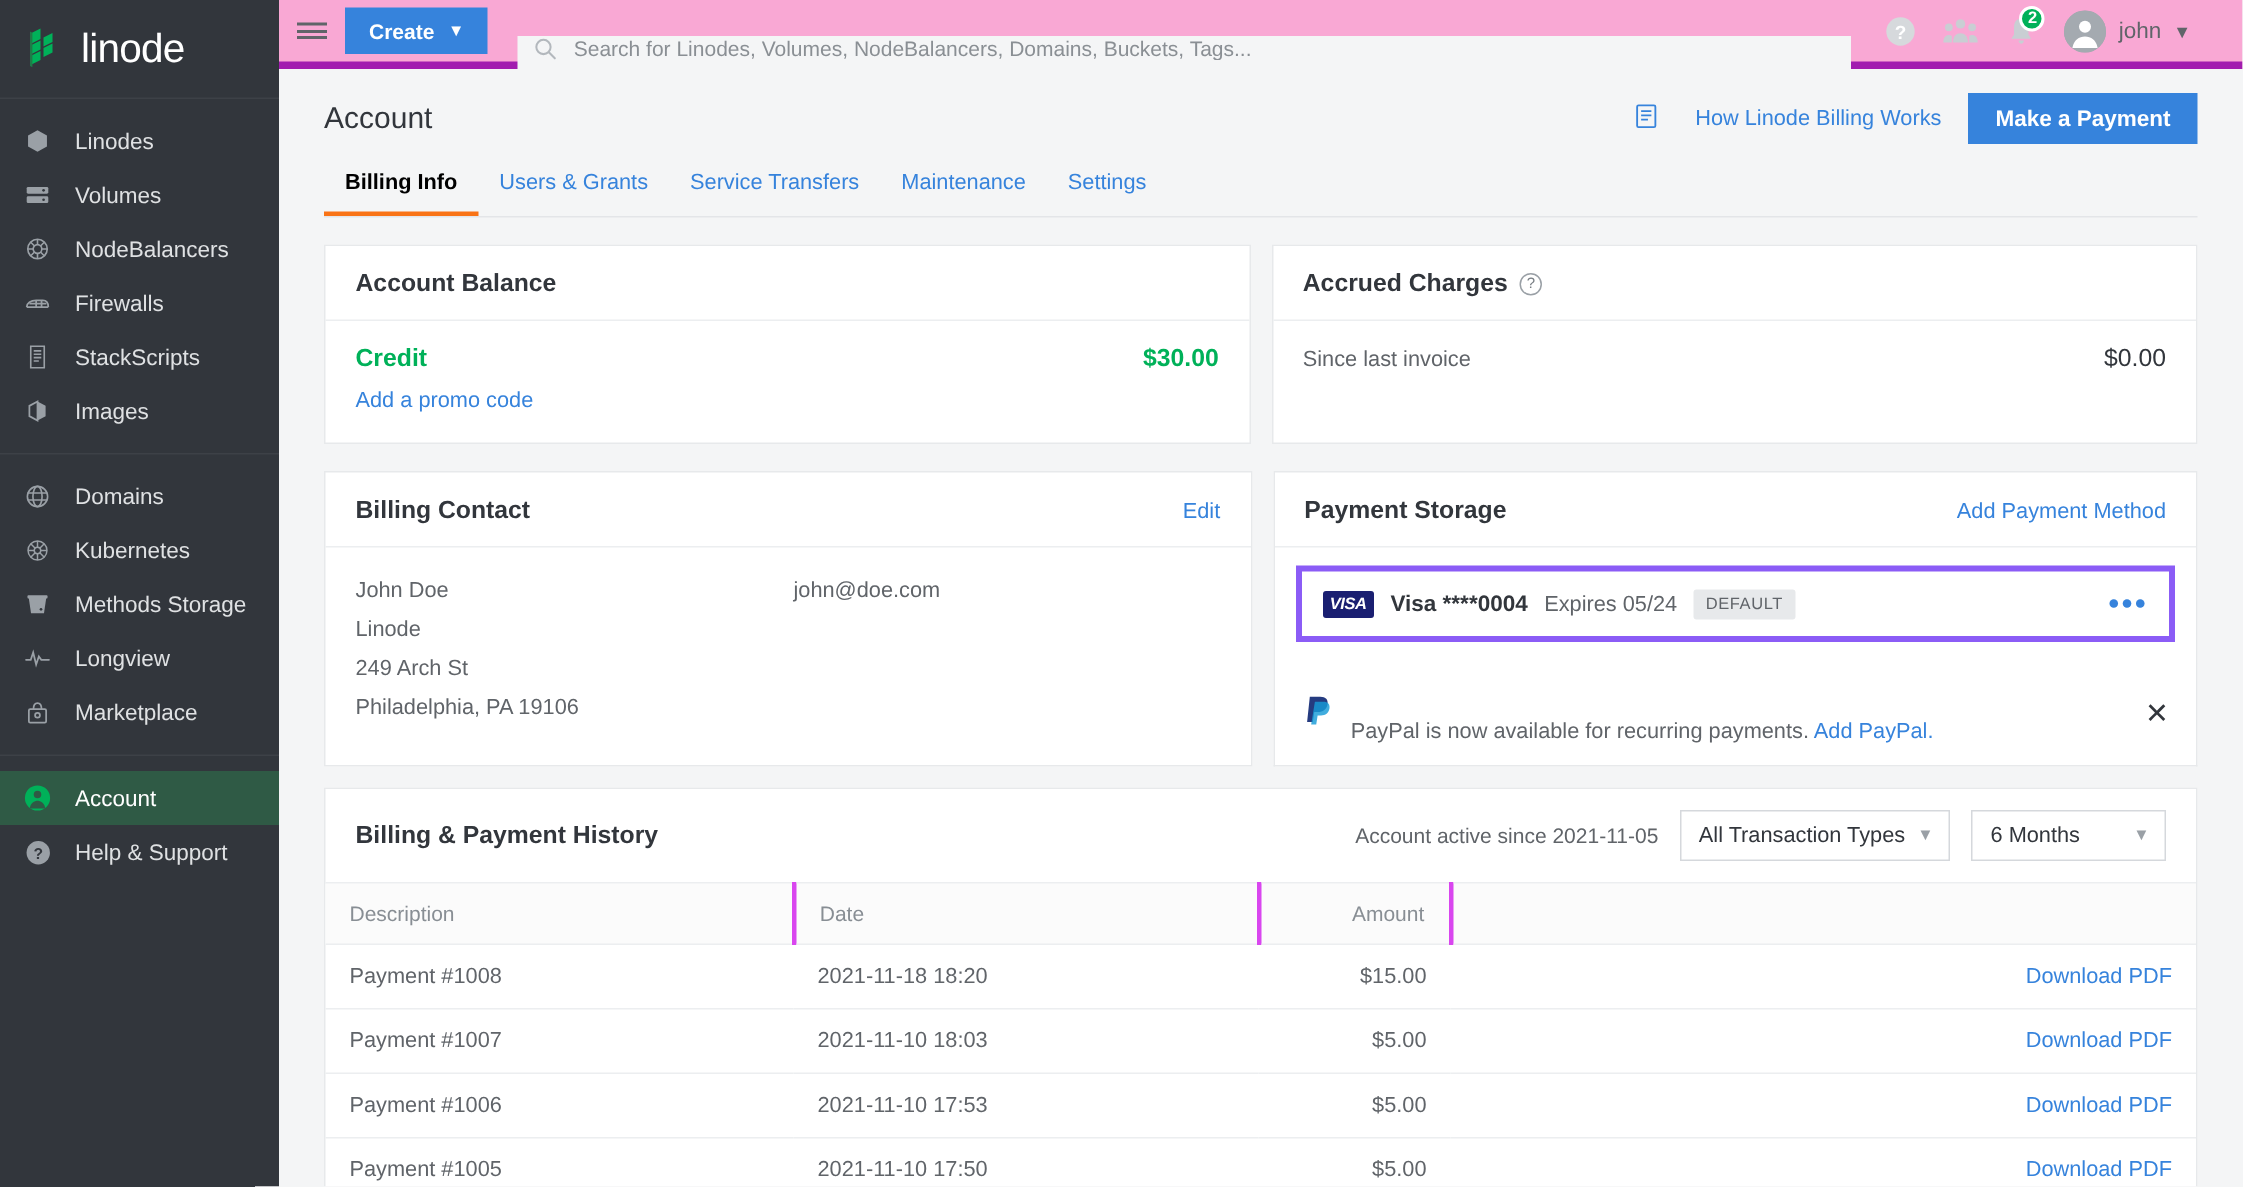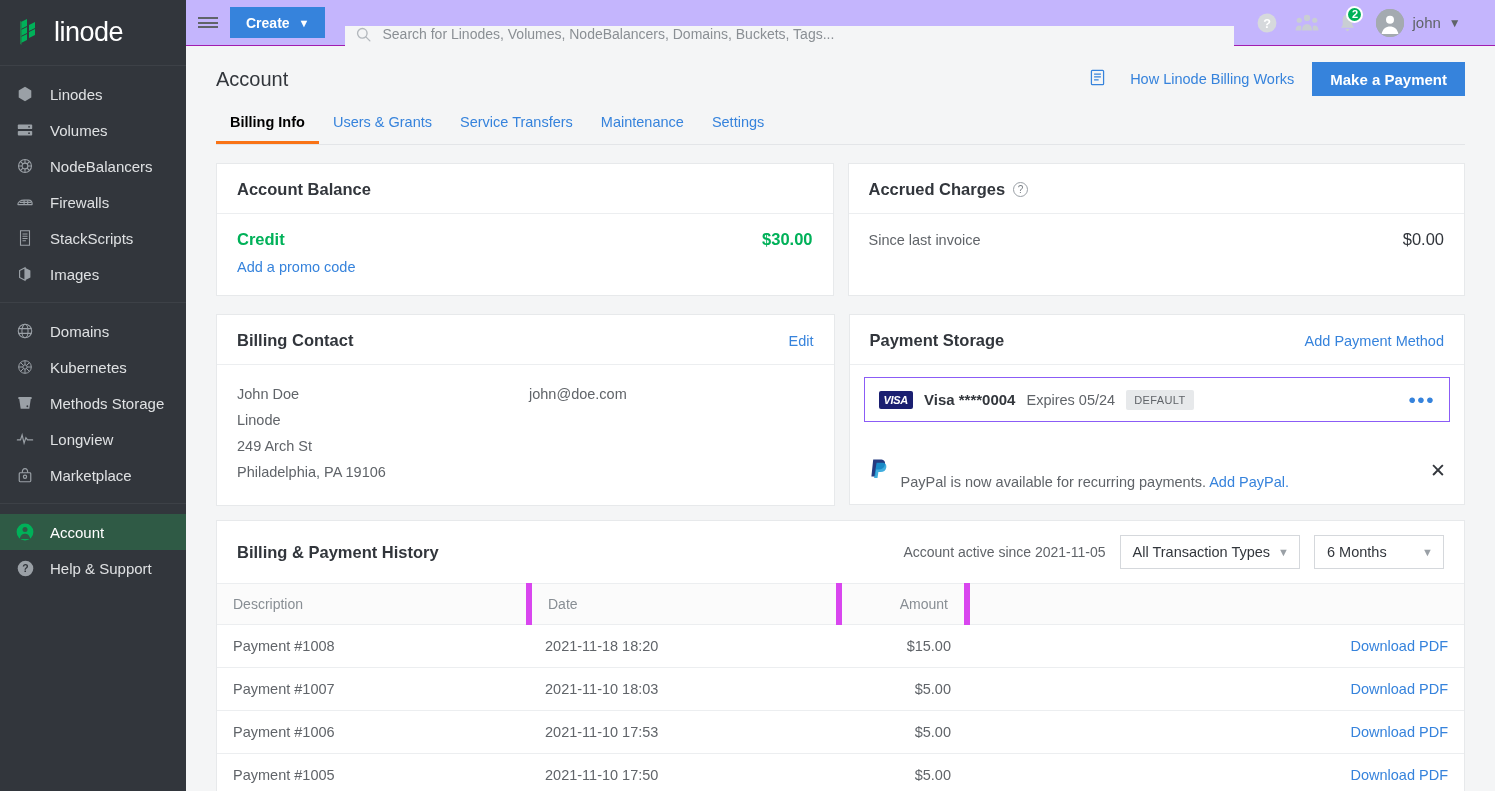--- a/index.html
+++ b/index.html
@@ -34,22 +34,22 @@
   }
   .nav-item .ico { width: 22px; height: 22px; display:flex; align-items:center; justify-content:center; flex: 0 0 22px; }
   .nav-item .ico svg { display:block; }
   .nav-item.active { background: #2f5a45; }
   .nav-item.active .lbl { color: #ffffff; }
 
   
   .main { flex: 1; height: 791px; display: flex; flex-direction: column; background: #f4f5f6; }
 
   .topbar {
-    height: 46px; background: #c4b5fd; display: flex; align-items: center;
-    padding: 0 14px 0 0; gap: 0; border-bottom: 1px solid #a21caf;
+    height: 46px; background: #f9a8d4; display: flex; align-items: center;
+    padding: 0 14px 0 0; gap: 0; border-bottom: 5px solid #a21caf;
   }
   .hamburger { width: 44px; height: 46px; display: flex; align-items: center; justify-content: center; cursor: pointer; }
   .hamburger span { display:block; width:20px; height:2px; background:#606469; margin:2.5px 0; }
   .create-btn {
     background: #3683dc; color: #fff; border: none;
     height: 31px; padding: 0 16px; font-size: 14px; font-weight: 600;
     display: flex; align-items: center; gap: 9px; cursor: pointer;
     font-family: "Liberation Sans", sans-serif;
   }
   .create-btn .chev { font-size: 11px; }
@@ -117,21 +117,21 @@
   .promo { margin-top: 10px; font-size: 14.5px; color: #3683dc; cursor: pointer; }
   .acc-row { display: flex; align-items: baseline; }
   .acc-label { font-size: 14.5px; color: #606469; }
   .acc-amount { margin-left: auto; font-size: 16.5px; color: #32363c; }
 
   .contact-grid { display: flex; }
   .contact-col { flex: 0 0 292px; }
   .contact-line { font-size: 14.5px; color: #606469; line-height: 26px; }
 
   .pm-row {
-    border: 1px solid #8b5cf6; display: flex; align-items: center;
+    border: 4px solid #8b5cf6; display: flex; align-items: center;
     padding: 11px 14px; gap: 11px;
   }
   .visa-logo {
     background: #1a1f71; color: #fff; font-size: 11px; font-weight: 700;
     font-style: italic; padding: 3px 5px; letter-spacing: -0.3px; border-radius: 2px;
   }
   .pm-name { font-size: 15px; color: #32363c; font-weight: 700; }
   .pm-exp { font-size: 14.5px; color: #606469; }
   .default-badge {
     background: #e7e9eb; color: #606469; font-size: 11px; letter-spacing: 0.4px;
@@ -158,21 +158,21 @@
     display: flex; align-items: center; padding: 0 10px 0 12px; gap: 8px;
     font-size: 14.5px; color: #32363c; cursor: pointer;
   }
   .select-box.sm { min-width: 130px; }
   .select-box .sc { margin-left: auto; color: #9aa0a6; font-size: 11px; }
 
   table { width: 100%; border-collapse: collapse; }
   thead th {
     background: #fbfbfb; font-size: 14px; color: #888e94; font-weight: 400;
     text-align: left; padding: 12px 16px; border-top: 1px solid #eceef0;
-    border-bottom: 1px solid #eceef0; border-right: 6px solid #d946ef;
+    border-bottom: 1px solid #eceef0; border-right: 3px solid #d946ef;
   }
   thead th:last-child { border-right: none; }
   tbody td {
     font-size: 14.5px; color: #606469; padding: 13px 16px;
     border-bottom: 1px solid #eceef0;
   }
   td.amount, th.amount { text-align: right; }
   td.dl { text-align: right; }
   td.dl a { color: #3683dc; text-decoration: none; cursor: pointer; font-size: 14.5px; }
   .col-desc { width: 312px; }

